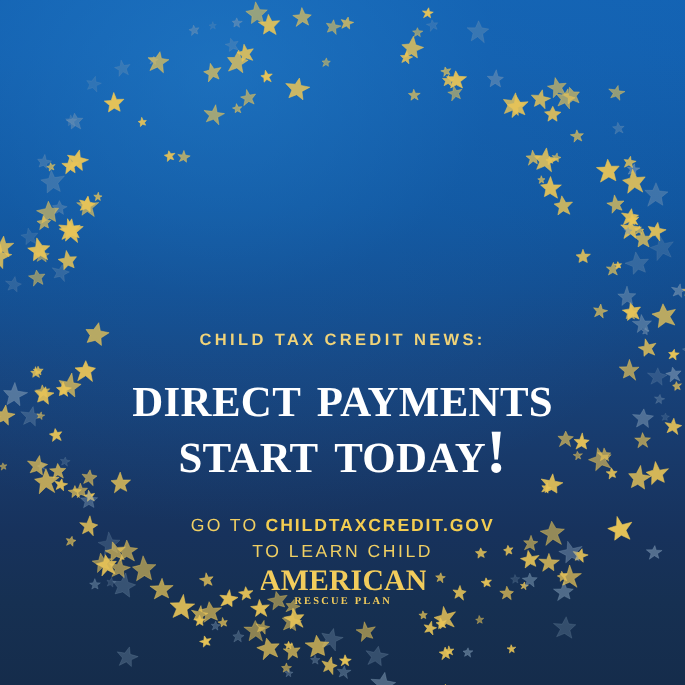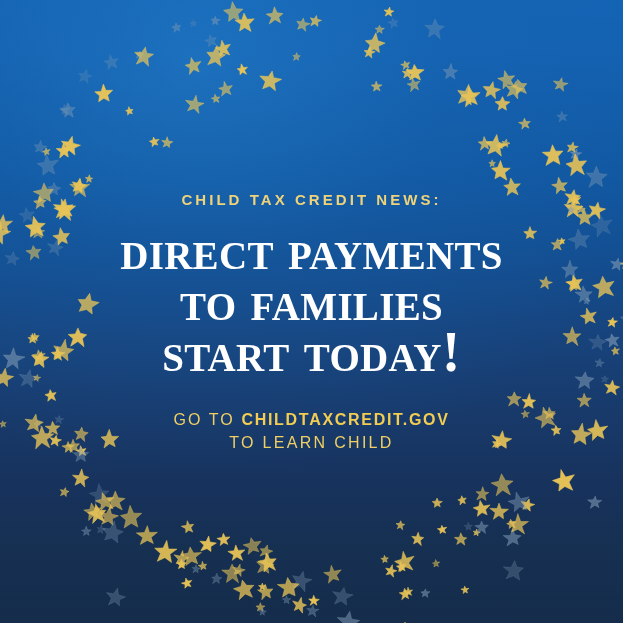--- a/index.html
+++ b/index.html
@@ -48,21 +48,21 @@
     height: 623px;
     pointer-events: none;
   }
 
   .content {
     position: absolute;
     inset: 0;
     display: flex;
     flex-direction: column;
     align-items: center;
-    justify-content: flex-start;
+    justify-content: center;
     text-align: center;
   }
 
   .eyebrow {
     margin-top: 192px;
     font-family: "Liberation Sans", sans-serif;
     font-size: 15px;
     font-weight: 700;
     letter-spacing: 3.05px;
     color: #f0d379;
@@ -359,25 +359,30 @@
       <path d="M-0.10,-11.64L3.05,-4.11L10.43,-2.71L4.29,1.26L6.14,7.46L0.25,4.60L-5.60,8.55L-4.21,1.24L-9.52,-2.47L-2.87,-4.08Z" transform="translate(374.4,44.4) rotate(7.7)" fill="#e8c457" fill-opacity="0.82" stroke="#e8c457" stroke-width="0.7" stroke-opacity="0.65" stroke-linejoin="round"></path>
       <path d="M0.41,-10.11L2.48,-3.67L9.19,-3.30L3.96,1.30L5.03,7.26L-0.19,4.13L-5.58,7.18L-4.24,1.29L-8.73,-2.99L-2.38,-2.99Z" transform="translate(103.7,94.2) rotate(-4.1)" fill="#e8c457" fill-opacity="0.98" stroke="#e8c457" stroke-width="0.7" stroke-opacity="0.78" stroke-linejoin="round"></path>
     </svg>
 
   <div class="content">
 
     <div class="eyebrow">CHILD TAX CREDIT NEWS:</div>
 
     <div class="headline">
       <span class="ln">Direct payments</span>
-      <span class="ln">to families</span>
       <span class="ln">start today!</span>
     </div>
 
     <div class="cta">
       <span>GO TO </span><span class="url">CHILDTAXCREDIT.GOV</span>
       <span class="ln2">TO LEARN CHILD</span>
     </div>
 
   </div>
 
+  <div class="logo">
+    <svg viewBox="0 0 150 48" width="150" height="48">
+      <text id="logo-primary" x="75" y="28" text-anchor="middle" font-family="Liberation Serif, DejaVu Serif, serif" font-size="27" font-weight="700" letter-spacing="0.2" fill="#f2cc5c">AMERICAN</text>
+      <text id="logo-secondary" x="75" y="41" text-anchor="middle" font-family="Liberation Serif, DejaVu Serif, serif" font-size="9.5" font-weight="700" letter-spacing="2.0" fill="#f2cc5c">RESCUE PLAN</text>
+    </svg>
+  </div>
 
 </div>
 
 </body></html>

